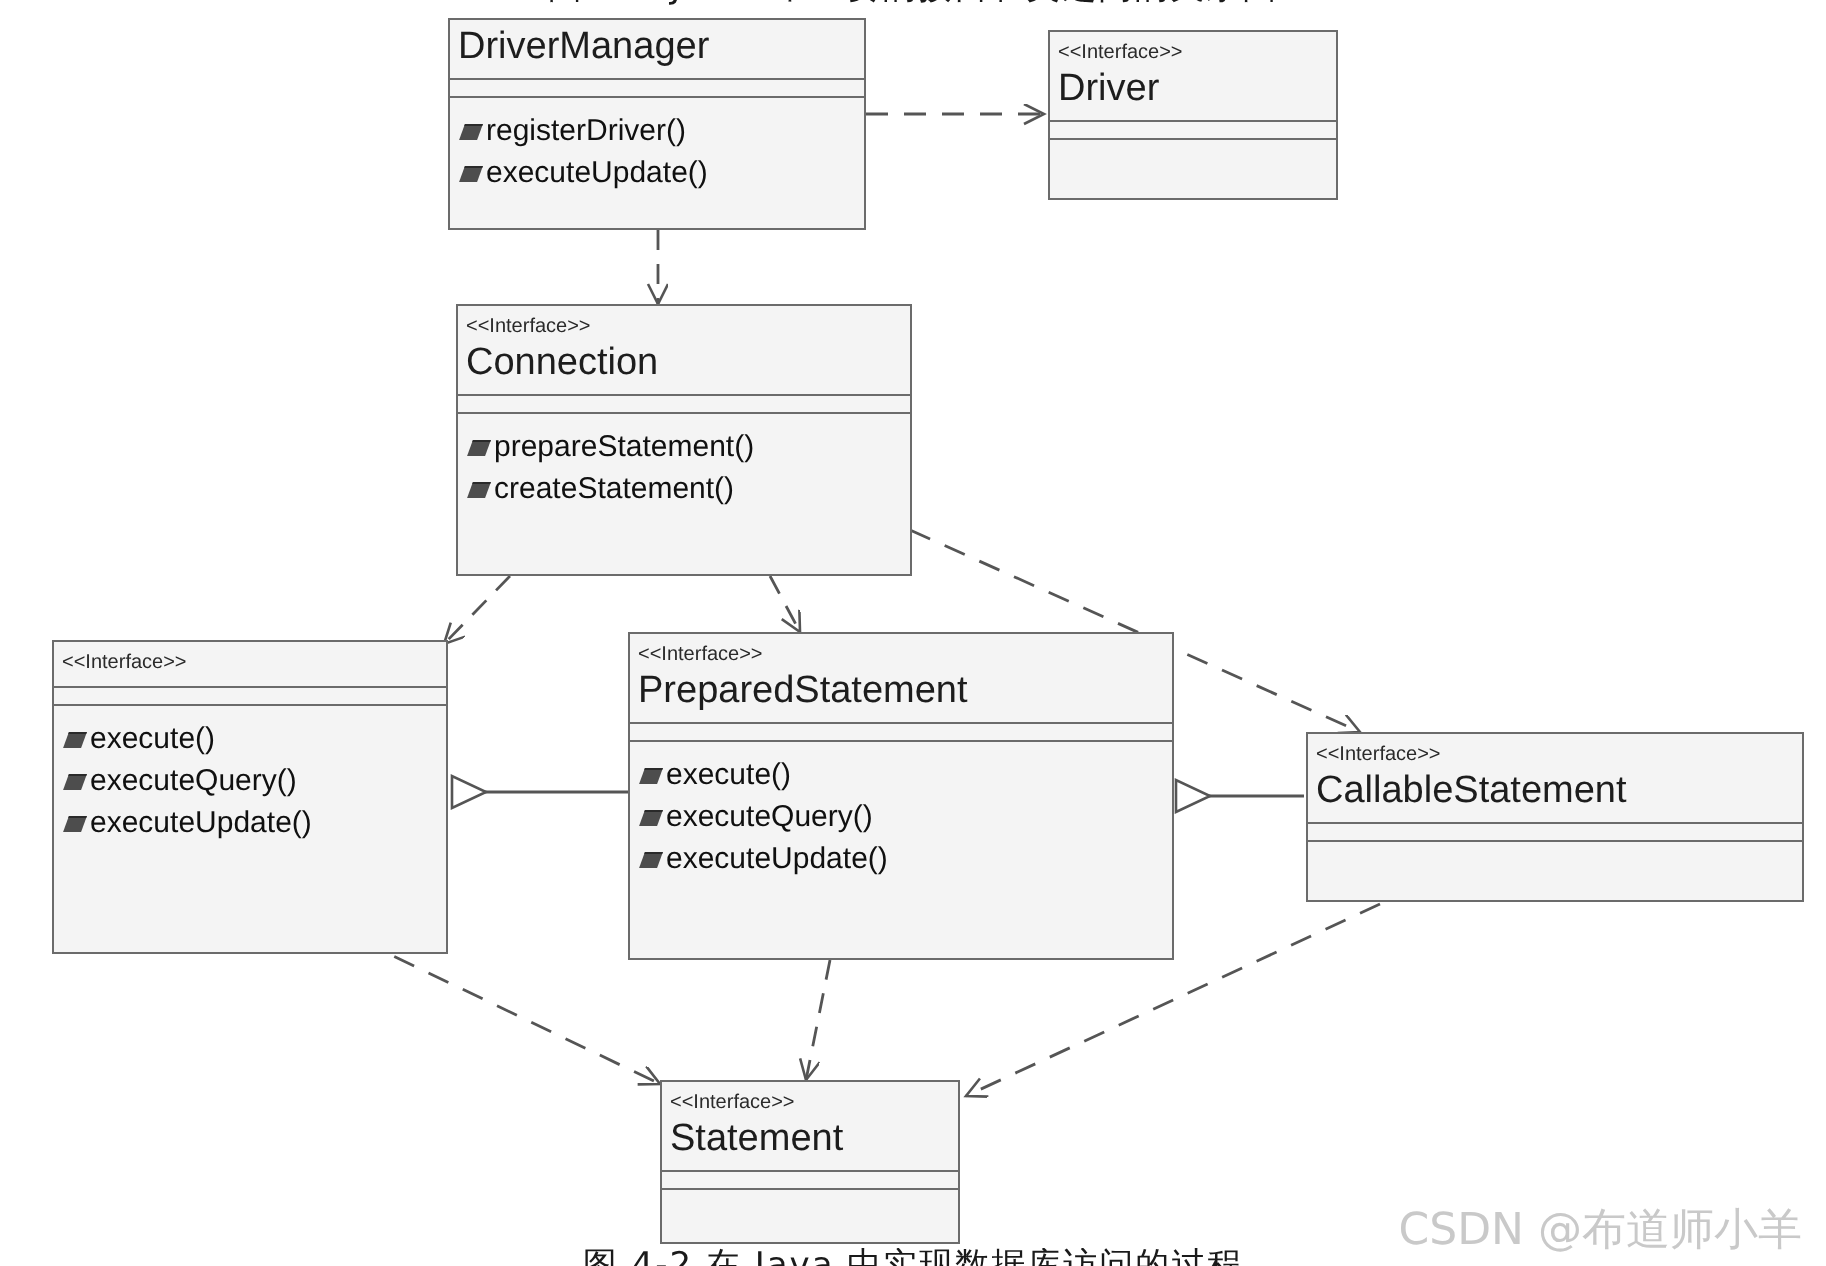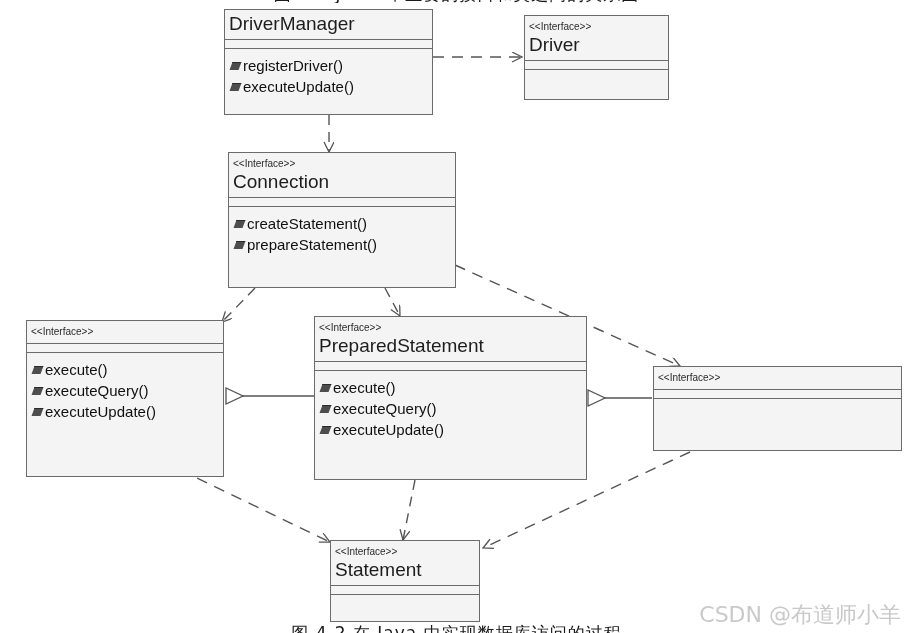--- a/index.html
+++ b/index.html
@@ -202,26 +202,26 @@
 
   <div class="uml-box" style="left:228px; top:152px; width:228px; height:136px;">
     <div class="box-name">
       <span class="stereotype">&lt;&lt;Interface&gt;&gt;</span>
       <span class="classname">Connection</span>
     </div>
     <div class="box-attrs"></div>
     <div class="box-ops">
       <div class="op-row">
         <span class="op-marker"></span>
+        <span class="op-label">prepareStatement()</span>
+      </div>
+      <div class="op-row">
+        <span class="op-marker"></span>
         <span class="op-label">createStatement()</span>
       </div>
-      <div class="op-row">
-        <span class="op-marker"></span>
-        <span class="op-label">prepareStatement()</span>
-      </div>
     </div>
   </div>
 
   <div class="uml-box" style="left:26px; top:320px; width:198px; height:157px;">
     <div class="box-name">
       <span class="stereotype">&lt;&lt;Interface&gt;&gt;</span>
     </div>
     <div class="box-attrs"></div>
     <div class="box-ops">
       <div class="op-row">
@@ -257,20 +257,21 @@
       <div class="op-row">
         <span class="op-marker"></span>
         <span class="op-label">executeUpdate()</span>
       </div>
     </div>
   </div>
 
   <div class="uml-box" style="left:653px; top:366px; width:249px; height:85px;">
     <div class="box-name">
       <span class="stereotype">&lt;&lt;Interface&gt;&gt;</span>
+      <span class="classname">CallableStatement</span>
     </div>
     <div class="box-attrs"></div>
     <div class="box-ops"></div>
   </div>
 
   <div class="uml-box" style="left:330px; top:540px; width:150px; height:82px;">
     <div class="box-name">
       <span class="stereotype">&lt;&lt;Interface&gt;&gt;</span>
       <span class="classname">Statement</span>
     </div>

